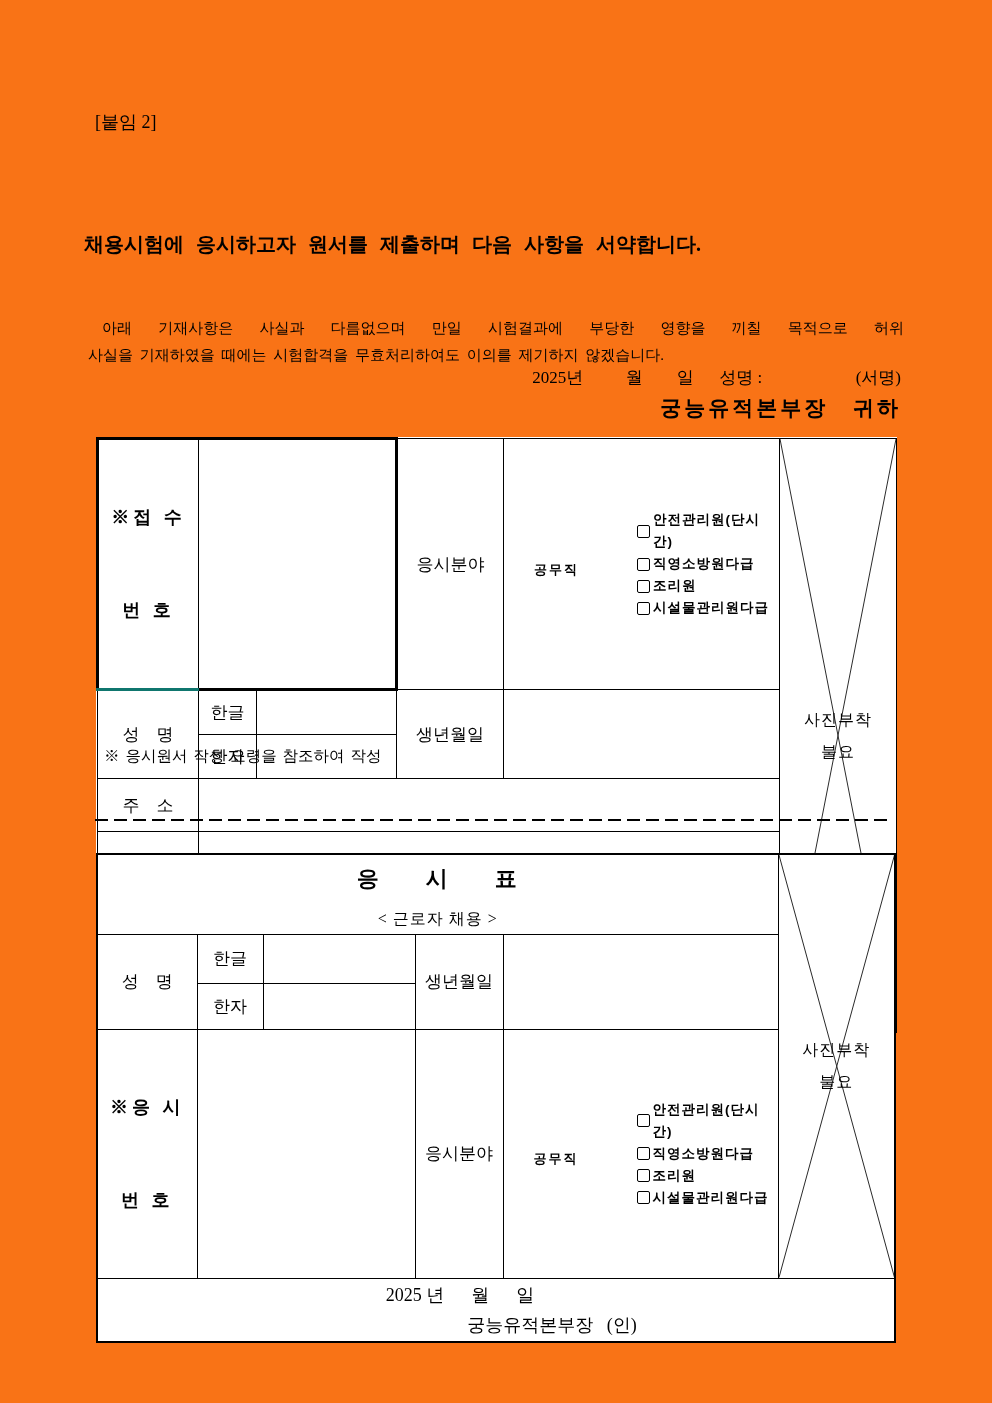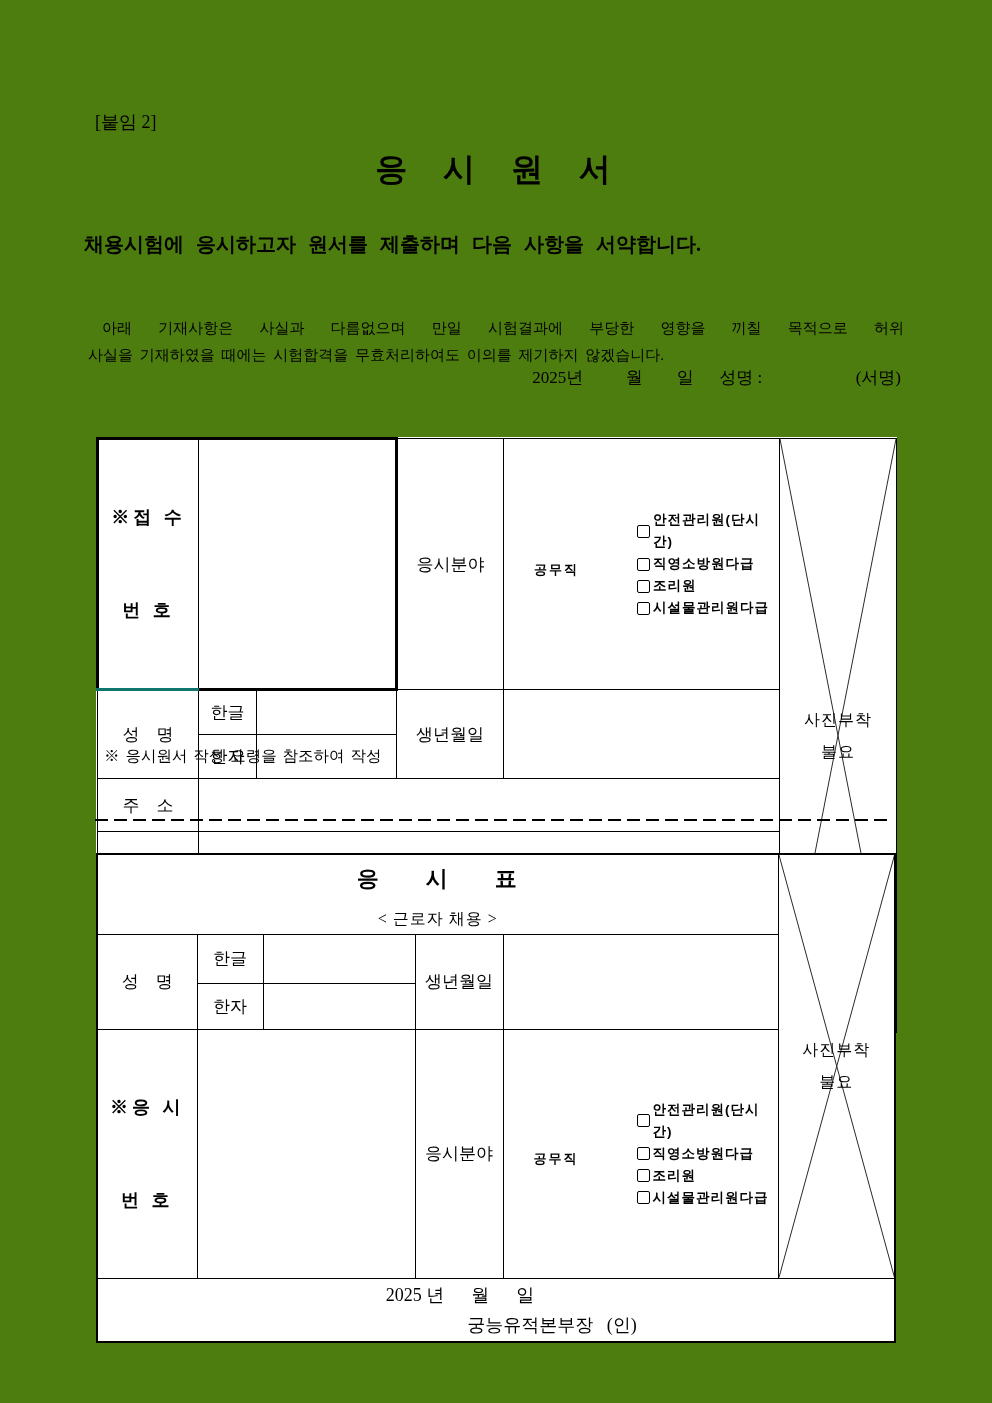--- a/index.html
+++ b/index.html
@@ -1,17 +1,17 @@
 <!DOCTYPE html>
 <html><head>
 <meta charset="utf-8">
 <style>
   html,body{margin:0;padding:0;background:#fff;}
   body{width:992px;height:1403px;font-family:"Liberation Serif",serif;color:#000;}
-  .page{position:relative;width:992px;height:1403px;background:#4d7c0f;overflow:hidden;}
+  .page{position:relative;width:992px;height:1403px;background:#f97316;overflow:hidden;}
 
   .attach{position:absolute;left:95px;top:110px;font-size:18px;}
   .doc-title{position:absolute;left:0;top:148px;width:100%;text-align:center;
              font-family:"Liberation Sans",sans-serif;font-weight:bold;font-size:32px;
              letter-spacing:6px;white-space:pre;}
 
   .pledge{position:absolute;left:84px;top:222px;width:822px;font-size:20px;font-weight:bold;line-height:44px;}
   .pledge .l1{text-align:justify;text-align-last:justify;padding-left:36px;word-spacing:2px;}
   .pledge .l2{word-spacing:7px;}
 
@@ -64,33 +64,33 @@
   .tk-footer .f1{padding-right:72px;}
   .tk-footer .f2{padding-left:112px;}
 </style>
 </head>
 <body>
 
 <div class="page">
 
   <div class="attach">[붙임 2]</div>
 
-  <div class="doc-title">응  시  원  서</div>
 
   <div class="pledge">
     <div class="l2">채용시험에 응시하고자 원서를 제출하며 다음 사항을 서약합니다.</div>
   </div>
 
   <div class="oath">
     <div class="l1">아래 기재사항은 사실과 다름없으며 만일 시험결과에 부당한 영향을 끼칠 목적으로 허위</div>
     <div class="l2">사실을 기재하였을 때에는 시험합격을 무효처리하여도 이의를 제기하지 않겠습니다.</div>
   </div>
 
   <div class="dateline">2025년          월        일      성명 :                      (서명)</div>
 
+  <div class="addressee">궁능유적본부장   귀하</div>
 
   <table class="t1">
     <colgroup>
       <col style="width:101px">
         <col style="width:58px">
         <col style="width:140px">
       <col style="width:107px">
         <col style="width:276px">
         <col style="width:117px">
     </colgroup>

